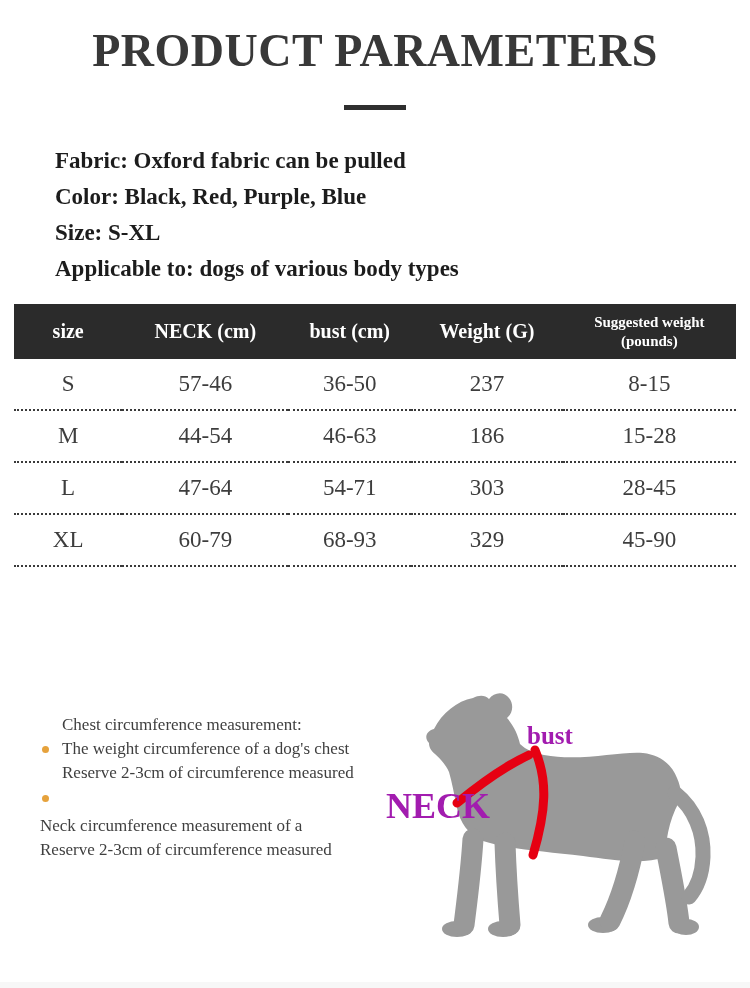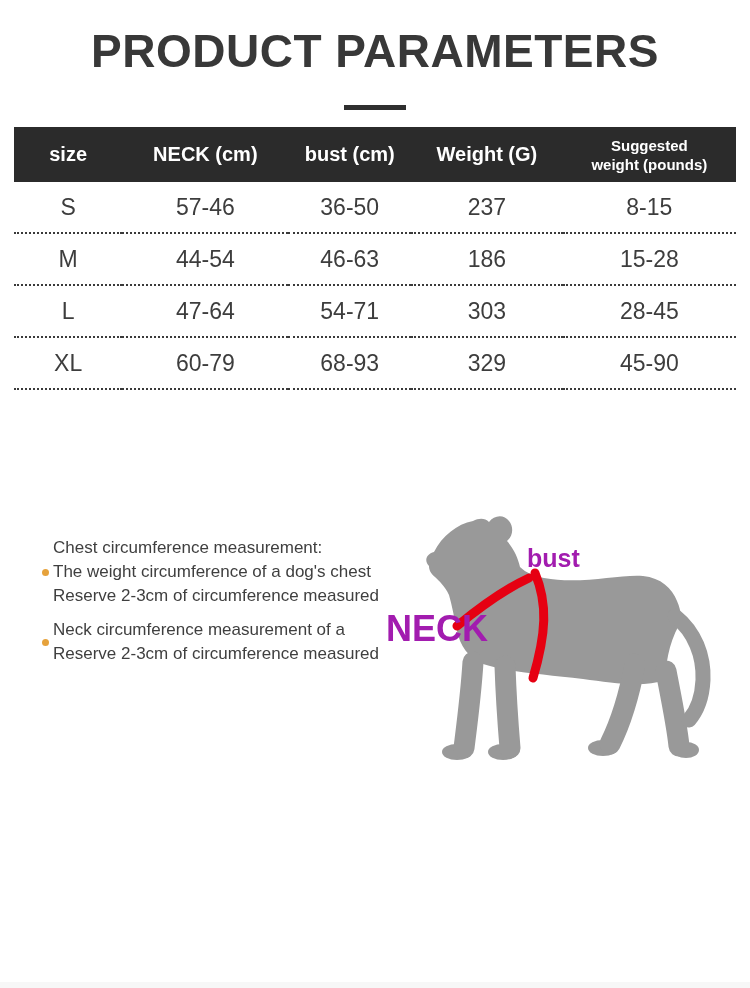--- a/index.html
+++ b/index.html
@@ -2,21 +2,21 @@
 <html><head>
 <meta charset="utf-8">
 <style>
   html,body { margin:0; padding:0; background:#ffffff; }
   .page {
     position:relative;
     width:750px; height:988px;
     margin:0 auto;
     background:#ffffff;
     overflow:hidden;
-    font-family:Liberation Sans, sans-serif;
+    font-family:Liberation Serif, serif;
     color:#1a1a1a;
   }
   
   .hdr { padding-top:28px; text-align:center; }
   .title {
     margin:0;
     font-size:46px;
     font-weight:800;
     letter-spacing:0.5px;
     color:#383838;
@@ -77,22 +77,22 @@
   .measure {
     position:relative;
     height:418px;
   }
   .notes {
     position:absolute;
     left:40px; top:146px;
     font-size:17px;
     color:#3f3f3f;
   }
-  .note { display:flex; gap:3px; }
-  .note + .note { margin-top:10px; }
+  .note { display:flex; gap:12px; }
+  .note + .note { margin-top:10px;flex-direction:column; }
   .bullet-col { width:10px; display:flex; align-items:center; justify-content:center; }
   .dot { width:7px; height:7px; border-radius:50%; background:#e6a23c; }
   .note-lines .nline { line-height:24px; white-space:nowrap; }
   .dog-svg {
     position:absolute;
     left:415px; top:124px;
     width:340px; height:260px;
   }
   .diagram-label {
     position:absolute;
@@ -113,20 +113,26 @@
 </head>
 <body>
 
 <div class="page">
 
   <div class="hdr">
     <h1 class="title">PRODUCT PARAMETERS</h1>
     <div class="title-dash"></div>
   </div>
 
+  <div class="info">
+    <div class="line">Fabric: Oxford fabric can be pulled</div>
+    <div class="line">Color: Black, Red, Purple, Blue</div>
+    <div class="line">Size: S-XL</div>
+    <div class="line">Applicable to: dogs of various body types</div>
+  </div>
 
   <table class="size-table">
     <colgroup>
       <col class="col-size">
         <col class="col-neck">
         <col class="col-bust">
         <col class="col-weight">
         <col class="col-sugg">
     </colgroup>
     <thead>

